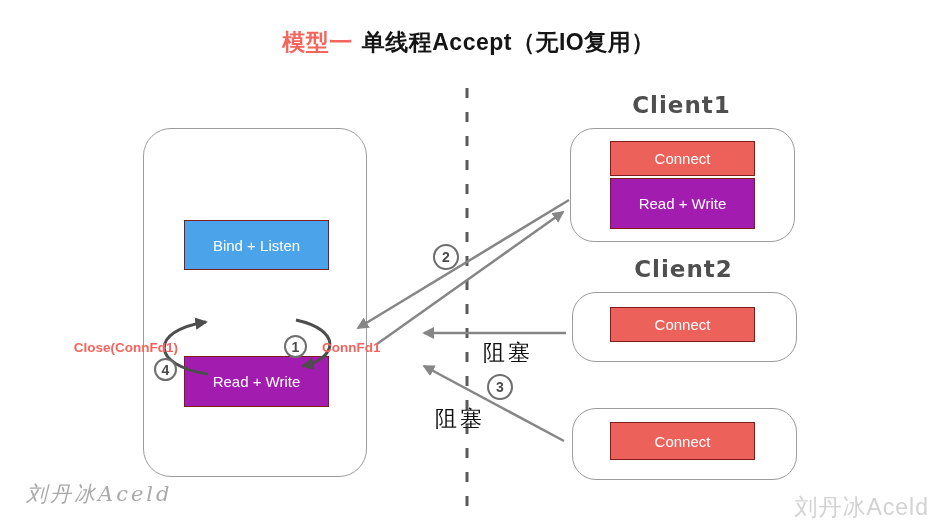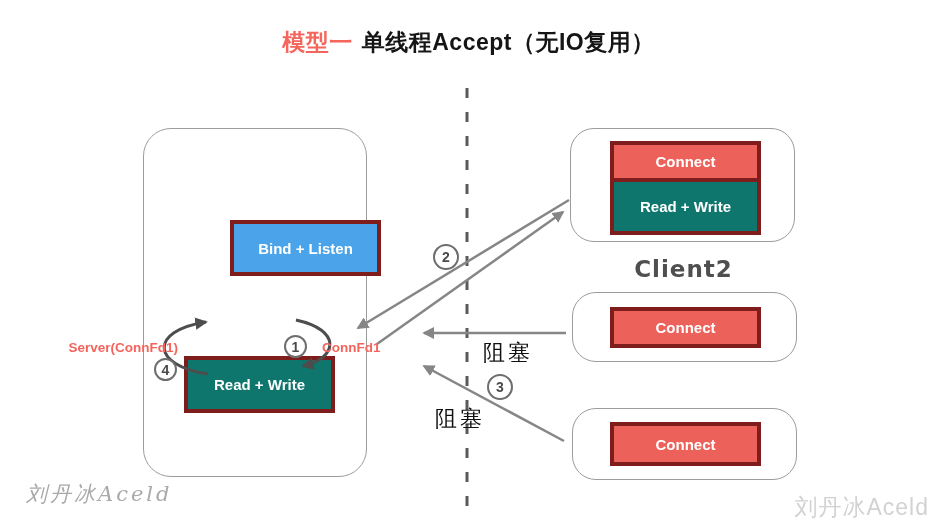--- a/index.html
+++ b/index.html
@@ -21,29 +21,29 @@
   #server-panel  { left:143px; top:128px; width:222px; height:347px; border-radius:28px; }
   #client1-panel { left:570px; top:128px; width:223px; height:112px; border-radius:24px; }
   #client2-panel { left:572px; top:292px; width:223px; height:68px;  border-radius:24px; }
   #client3-panel { left:572px; top:408px; width:223px; height:70px;  border-radius:24px; }
 
   .main-thread { position:absolute; left:143px; top:131px; width:222px; text-align:center;
                  color:#f5a11c; font-weight:bold; font-size:19px;
                  font-family:"DejaVu Sans", sans-serif; letter-spacing:1px; }
 
   .box { position:absolute; display:flex; align-items:center; justify-content:center;
-         color:#ffffff; font-weight:bold; font-size:15px; border:4px solid #7f1d1d;
+         color:#ffffff; font-weight:normal; font-size:15px; border:1px solid #7f1d1d;
          text-align:center; white-space:pre; }
   .box.blue  { background:#4ba4ea; }
   .box.red   { background:#ec6159; }
-  .box.green { background:#0f766e; }
+  .box.green { background:#a21caf; }
   .box .emph { color:#101010; }
 
   #sbox-create { left:184px; top:159px; width:143px; height:50px; }
-  #sbox-bind   { left:184px; top:220px; width:143px; height:48px;margin-left:46px; }
+  #sbox-bind   { left:184px; top:220px; width:143px; height:48px; }
   #sbox-accept { left:184px; top:287px; width:143px; height:51px; }
   #sbox-rw     { left:184px; top:356px; width:143px; height:49px; }
 
   #c1box-connect { left:610px; top:141px; width:143px; height:33px; }
   #c1box-rw      { left:610px; top:178px; width:143px; height:49px; }
   #c2box-connect { left:610px; top:307px; width:143px; height:33px; }
   #c3box-connect { left:610px; top:422px; width:143px; height:36px; }
 
   .red-label { position:absolute; color:#f4645c; font-weight:bold; font-size:13.5px; white-space:pre; }
   #close-label  { left:60px;  top:340px; width:118px; text-align:right; }
@@ -69,20 +69,21 @@
 </style>
 </head>
 <body>
 
 <div class="canvas">
 
   <div class="title">
     <span class="hl">模型一</span><span>单线程Accept（无IO复用）</span>
   </div>
 
+  <div class="heading" id="client1-heading">Client1</div>
   <div class="heading" id="client2-heading">Client2</div>
   <div class="heading" id="client3-heading">Client3</div>
 
   <div class="panel" id="server-panel"></div>
   <div class="panel" id="client1-panel"></div>
   <div class="panel" id="client2-panel"></div>
   <div class="panel" id="client3-panel"></div>
 
 
   <div class="box blue" id="sbox-bind">Bind + Listen</div>
@@ -116,21 +117,21 @@
     <path d="M 296 320 C 342 330 338 358 303 366" fill="none" stroke="#4d4d4d" stroke-width="3" marker-end="url(#ah-dark)"></path>
 
     <path d="M 208 374 C 152 366 148 331 206 322" fill="none" stroke="#4d4d4d" stroke-width="3" marker-end="url(#ah-dark)"></path>
   </svg>
 
   <div class="num-circle" id="circle1">1</div>
   <div class="num-circle" id="circle2">2</div>
   <div class="num-circle" id="circle3">3</div>
   <div class="num-circle" id="circle4">4</div>
 
-  <div class="red-label" id="close-label">Server(ConnFd1)</div>
+  <div class="red-label" id="close-label">Close(ConnFd1)</div>
   <div class="red-label" id="connfd-label">ConnFd1</div>
 
   <div class="blocking" id="blocking1">阻塞</div>
   <div class="blocking" id="blocking2">阻塞</div>
 
   <div id="wm-left">刘丹冰Aceld</div>
   <div id="wm-right">刘丹冰Aceld</div>
 
 </div>
 

